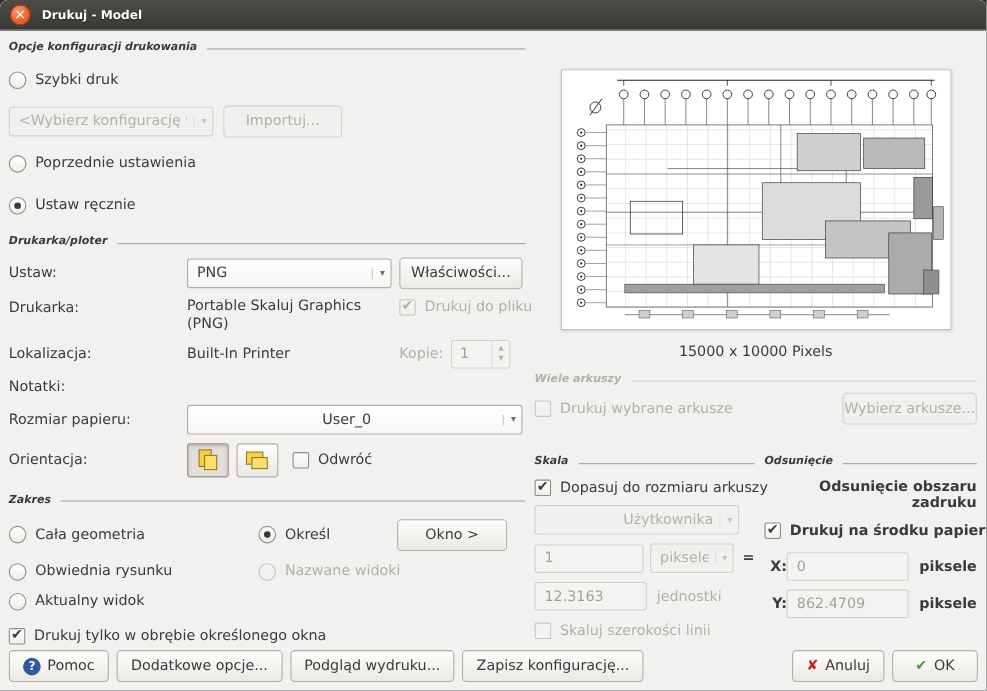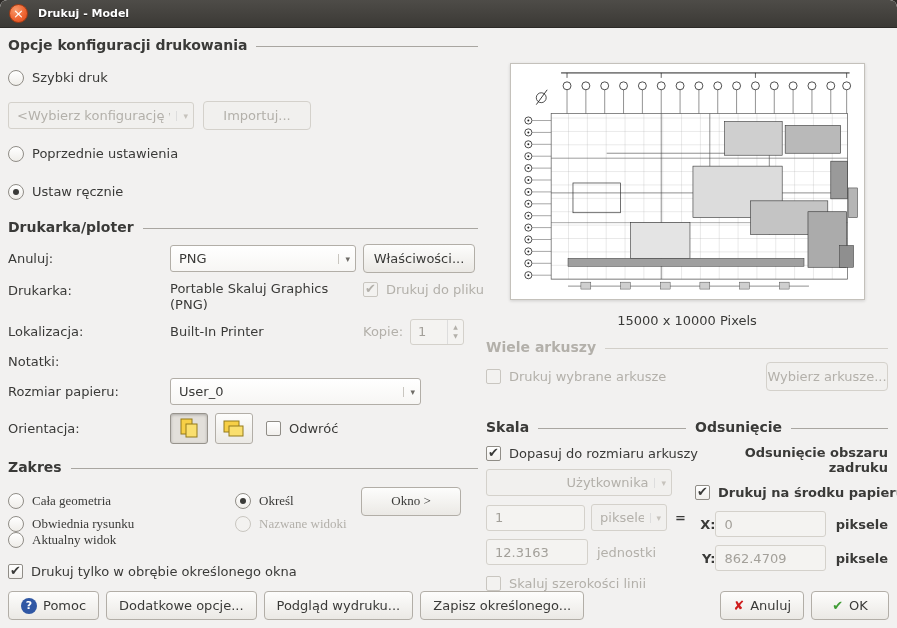--- a/index.html
+++ b/index.html
@@ -7,21 +7,21 @@
   body{width:897px;height:628px;font-family:"DejaVu Sans","Liberation Sans",sans-serif;font-size:13px;color:#3a3a38;background:#2e2b28;overflow:hidden;}
   .dialog{position:relative;width:897px;height:628px;background:#f2f1f0;border-radius:7px 7px 0 0;overflow:hidden;}
 
   
   .titlebar{height:28px;background:linear-gradient(#4e4c48,#3b3935);display:flex;align-items:center;padding:0 9px;gap:10px;border-radius:7px 7px 0 0;border-bottom:1px solid #2c2a27;}
   .close-btn{width:19px;height:19px;border-radius:50%;background:radial-gradient(circle at 35% 30%,#f89b6c,#ef6532 55%,#d8481c);border:1px solid #a63c14;display:flex;align-items:center;justify-content:center;color:#fff;font-size:13px;line-height:1;cursor:pointer;flex:none;}
   .win-title{color:#fff;font-weight:bold;font-size:11px;text-shadow:0 1px 1px rgba(0,0,0,.55);}
 
   
   .sec-h{display:flex;align-items:center;gap:9px;}
-  .sec-title{font-weight:bold;font-size:14px;white-space:nowrap;}
+  .sec-title{font-weight:bold;font-size:10px;white-space:nowrap;font-style:italic;}
   .rule{flex:1;height:1px;background:#a9a6a1;margin-top:3px;}
   .sec-h.disabled .sec-title{color:#b3b0aa;}
   .sec-h.disabled .rule{background:#d2cfc9;}
 
   .choice{display:inline-flex;align-items:center;gap:8px;cursor:pointer;}
   .choice.disabled{color:#b3b0aa;cursor:default;}
   .choice-label{white-space:nowrap;}
   .radio{width:16px;height:16px;border-radius:50%;border:1px solid #908d87;background:linear-gradient(#ffffff,#efede9);position:relative;flex:none;}
   .radio.checked::after{content:"";position:absolute;left:4px;top:4px;width:6px;height:6px;border-radius:50%;background:#3a3a38;}
   .radio.disabled{border-color:#c9c6c0;background:#f3f2f0;}
@@ -52,21 +52,21 @@
   .radio-row .choice{min-width:162px;}
   .field-row{display:flex;align-items:flex-start;margin-top:4px;min-height:28px;}
   .field-row.center{align-items:center;}
   .field-label{width:162px;flex:none;padding-top:6px;}
   .field-row.center .field-label{padding-top:0;}
   .mid{width:193px;flex:none;display:flex;align-items:center;}
   .right-part{display:flex;align-items:center;}
   .two-line-val{width:186px;line-height:1.25;padding-top:4px;}
   .orient-btn{width:38px;height:31px;border:1px solid #b2aea7;border-radius:3px;background:linear-gradient(#fdfdfc,#ebe9e5);display:flex;align-items:center;justify-content:center;margin-right:7px;cursor:pointer;}
   .orient-btn.active{background:#e2dfda;box-shadow:inset 0 1px 3px rgba(0,0,0,.25);border-color:#97938c;}
-  .range-grid{display:grid;grid-template-columns:227px 126px 1fr;margin-top:12px;align-items:center;font-family:Liberation Serif, serif;}
+  .range-grid{display:grid;grid-template-columns:227px 126px 1fr;row-gap:11px;margin-top:12px;align-items:center;}
   .window-btn{width:100px;justify-self:start;}
   .clip-row{margin-top:16px;}
 
   
   .right-col{position:absolute;left:486px;top:28px;width:402px;}
   .preview-wrap{margin:35px auto 0 auto;width:355px;height:237px;background:#fff;border:1px solid #c4c1bb;box-shadow:0 1px 3px rgba(0,0,0,.15);}
   .preview-size{text-align:center;margin-top:13px;}
   .right-col .sec-h.sheets-h{margin-top:11px;}
   .sheets-row{display:flex;align-items:center;margin-top:7px;}
   .sheets-row .spacer{flex:1;}
@@ -141,21 +141,21 @@
         <span class="choice-label">Ustaw ręcznie</span>
       </label>
     </div>
 
     <div class="sec-h" style="margin-top:14px;">
       <span class="sec-title">Drukarka/ploter</span>
       <span class="rule"></span>
     </div>
 
     <div class="field-row center" style="margin-top:9px;">
-      <span class="field-label">Anuluj:</span>
+      <span class="field-label">Ustaw:</span>
       <div class="mid">
         <div class="combo" style="width:186px;">
           <span class="combo-text">PNG</span>
           <span class="combo-arrow">▾</span>
         </div>
       </div>
       <div class="right-part">
         <button class="btn" style="width:112px;">Właściwości...</button>
       </div>
     </div>
@@ -189,21 +189,21 @@
         </div>
       </div>
     </div>
 
     <div class="field-row center" style="min-height:24px;">
       <span class="field-label" style="padding-top:0;">Notatki:</span>
     </div>
 
     <div class="field-row center">
       <span class="field-label">Rozmiar papieru:</span>
-      <div class="combo" style="width:251px;">
+      <div class="combo" style="width:305px;text-align:center;">
         <span class="combo-text">User_0</span>
         <span class="combo-arrow">▾</span>
       </div>
     </div>
 
     <div class="field-row center" style="margin-top:7px;">
       <span class="field-label">Orientacja:</span>
       <button class="orient-btn active">
         <svg width="22" height="20" viewBox="0 0 22 20">
           <rect x="3" y="1" width="11" height="15" fill="#f7cf46" stroke="#947b1b"></rect>
@@ -428,21 +428,21 @@
     </div>
   </div>
 
   <div class="footer">
     <button class="btn">
       <span class="help-icon">?</span>
       <span>Pomoc</span>
     </button>
     <button class="btn">Dodatkowe opcje...</button>
     <button class="btn">Podgląd wydruku...</button>
-    <button class="btn">Zapisz określonego...</button>
+    <button class="btn">Zapisz konfigurację...</button>
     <span class="spacer"></span>
     <button class="btn">
       <span class="cancel-icon">✘</span>
       <span>Anuluj</span>
     </button>
     <button class="btn ok-btn">
       <span class="ok-icon">✔</span>
       <span>OK</span>
     </button>
   </div>

